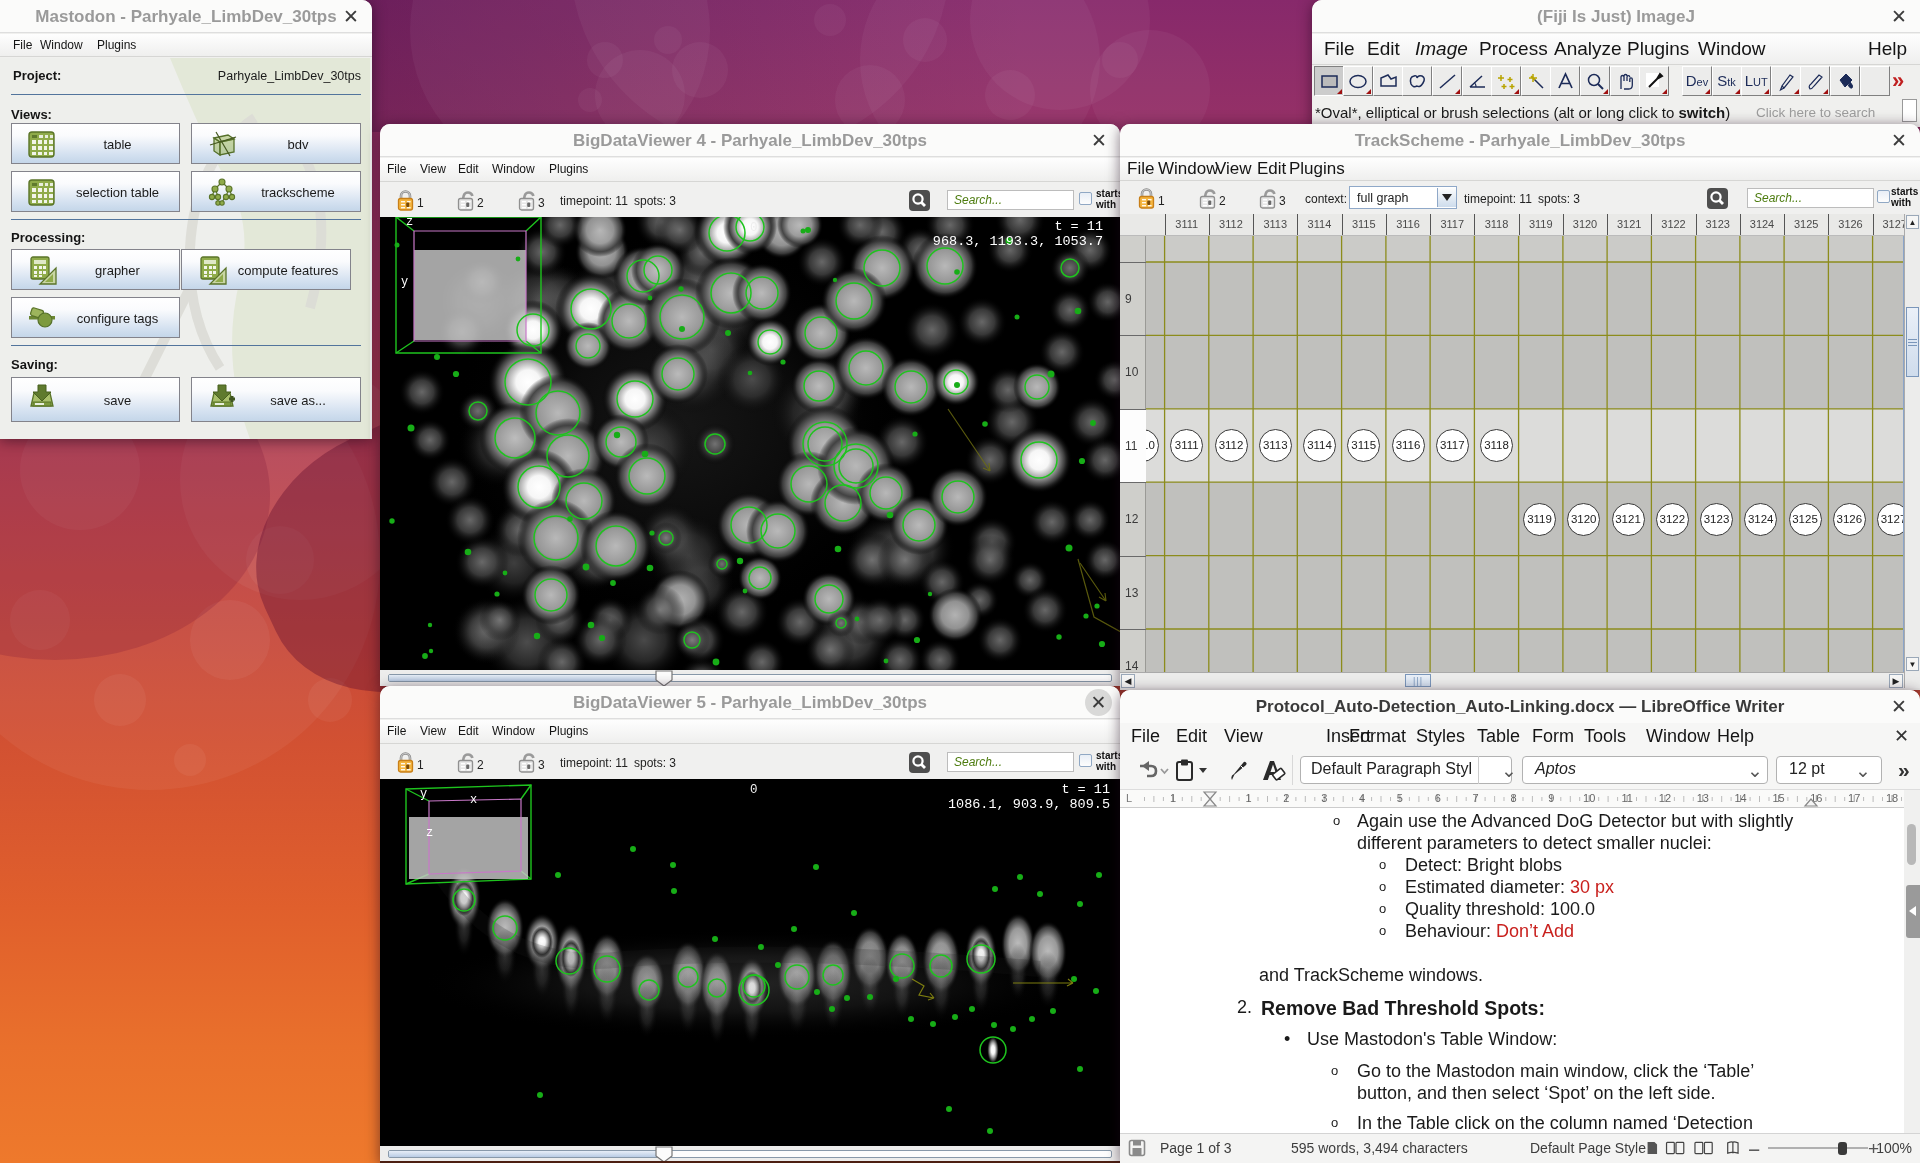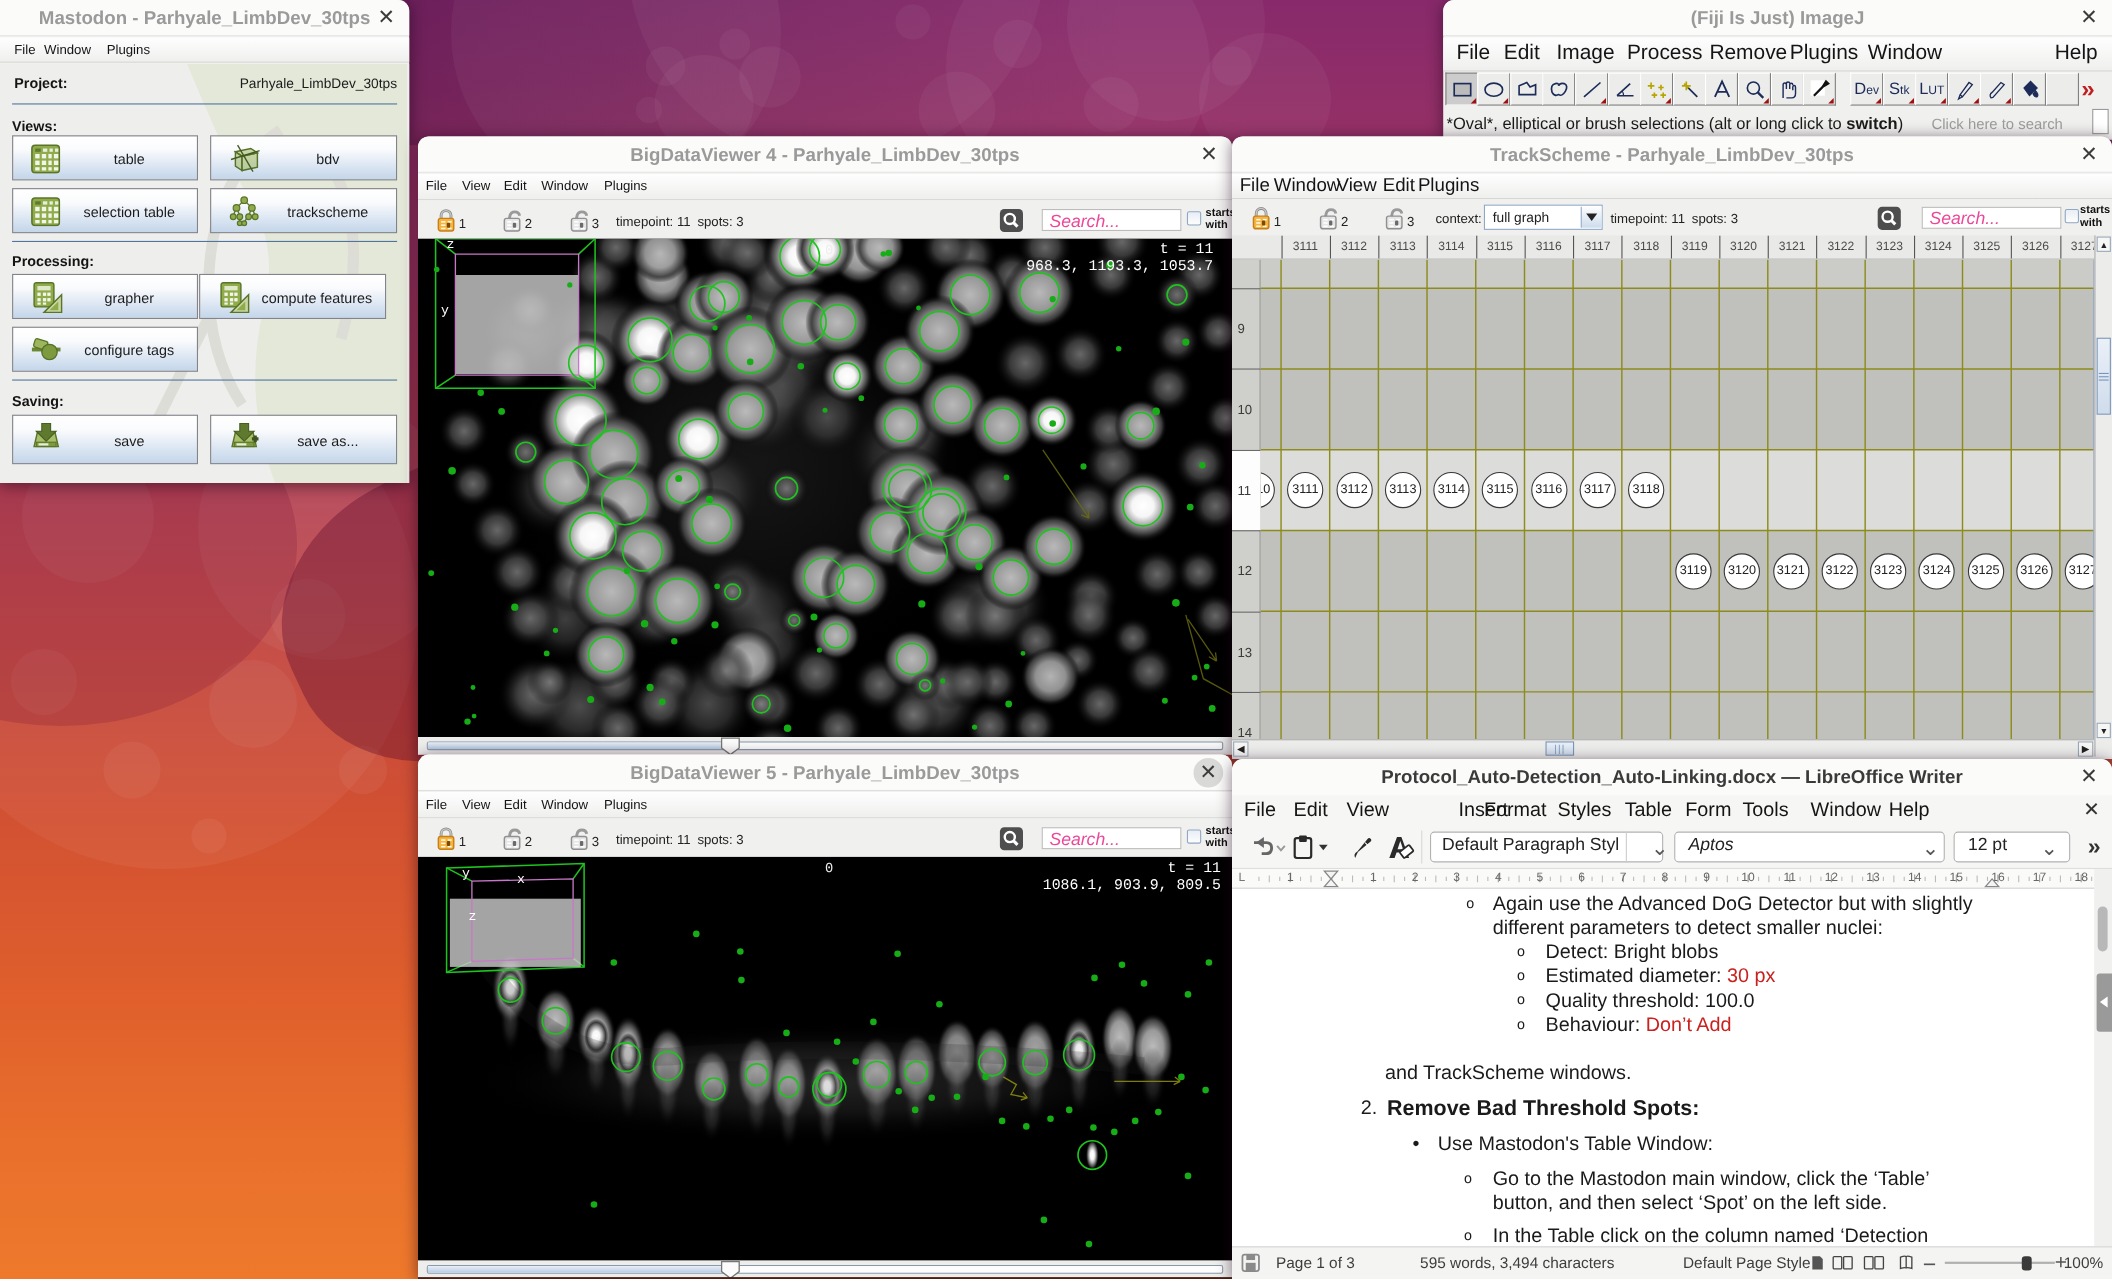--- a/index.html
+++ b/index.html
@@ -17,21 +17,21 @@
  font-size:17px;font-weight:bold;color:#9a9a9a;line-height:33px;white-space:nowrap;}
 .tx{position:absolute;right:13px;top:0;font-weight:normal;color:#3c3c3c;font-size:16px;}
 .mbar{position:absolute;left:0;right:0;background:linear-gradient(#fefefe,#efefee);
  border-bottom:1px solid #d6d6d4;color:#141414;white-space:nowrap;}
 .tool{position:absolute;left:0;right:0;background:#f0f0ef;}
 .lock{position:absolute;width:17px;height:22px;}
 .ln{position:absolute;font-size:12px;color:#222;}
 .tlab{position:absolute;font-size:12px;color:#222;}
 .mag{position:absolute;width:21px;height:21px;background:#4e4e4e;border-radius:4px;}
 .sfield{position:absolute;background:#fff;border:1px solid #bcbcbc;
- font-size:16px;font-style:italic;color:#ec4899;padding:2px 0 0 6px;}
+ font-size:12px;font-style:italic;color:#4d7c0f;padding:2px 0 0 6px;}
 .cb{position:absolute;width:13px;height:13px;background:linear-gradient(#e8eef6,#fdfdfd);
  border:1.5px solid #90a8c4;border-radius:2px;}
 .cbl{position:absolute;font-size:10px;line-height:10.5px;color:#111;font-weight:bold;}
 .canvas{position:absolute;background:#000;overflow:hidden;}
 .slid{position:absolute;background:#ededec;}
 
 .sec{position:absolute;font-size:13px;font-weight:bold;color:#141414;}
 .hrb{position:absolute;height:0;border-top:1.6px solid #52749c;}
 .mbtn{position:absolute;border:1.6px solid #83838b;
  background:linear-gradient(180deg,#ffffff 0%,#fafbfd 30%,#e9eff7 52%,#d4e1f0 78%,#c4d6e9 100%);
@@ -271,23 +271,23 @@
         </svg>
         <span style="top:15px;font-size:13px;">save as...</span>
       </div>
 </div>
   </div>
 <div class="win" id="fiji" style="left:1312px;top:0;width:608px;height:127px;border-radius:10px 0 0 0;">
 <div class="tbar" style="border-radius:10px 0 0 0;">(Fiji Is Just) ImageJ<span class="tx" style="font-size:19px;">✕</span></div>
 <div class="mbar" style="top:34px;height:31px;font-size:19px;line-height:30px;">
       <span class="abs" style="left:12px;">File</span>
       <span class="abs" style="left:55px;">Edit</span>
-      <span class="abs" style="left:103px;">Image</span>
+      <span class="abs" style="left:103px;font-style:italic;">Image</span>
       <span class="abs" style="left:167px;">Process</span>
-      <span class="abs" style="left:242px;">Remove</span>
+      <span class="abs" style="left:242px;">Analyze</span>
       <span class="abs" style="left:315px;">Plugins</span>
       <span class="abs" style="left:386px;">Window</span>
       <span class="abs" style="right:13px;">Help</span>
     </div>
 <div class="fbtn dn" style="left:1.5px;top:66px;">
       <svg class="ficon" width="21" height="21" viewBox="0 0 21 21" fill="none" stroke="#1c2b58" stroke-width="1.5">
         <rect x="3" y="5" width="15" height="11" fill="#bbb"></rect>
       </svg>
       <div class="rtri"></div>
     </div>

